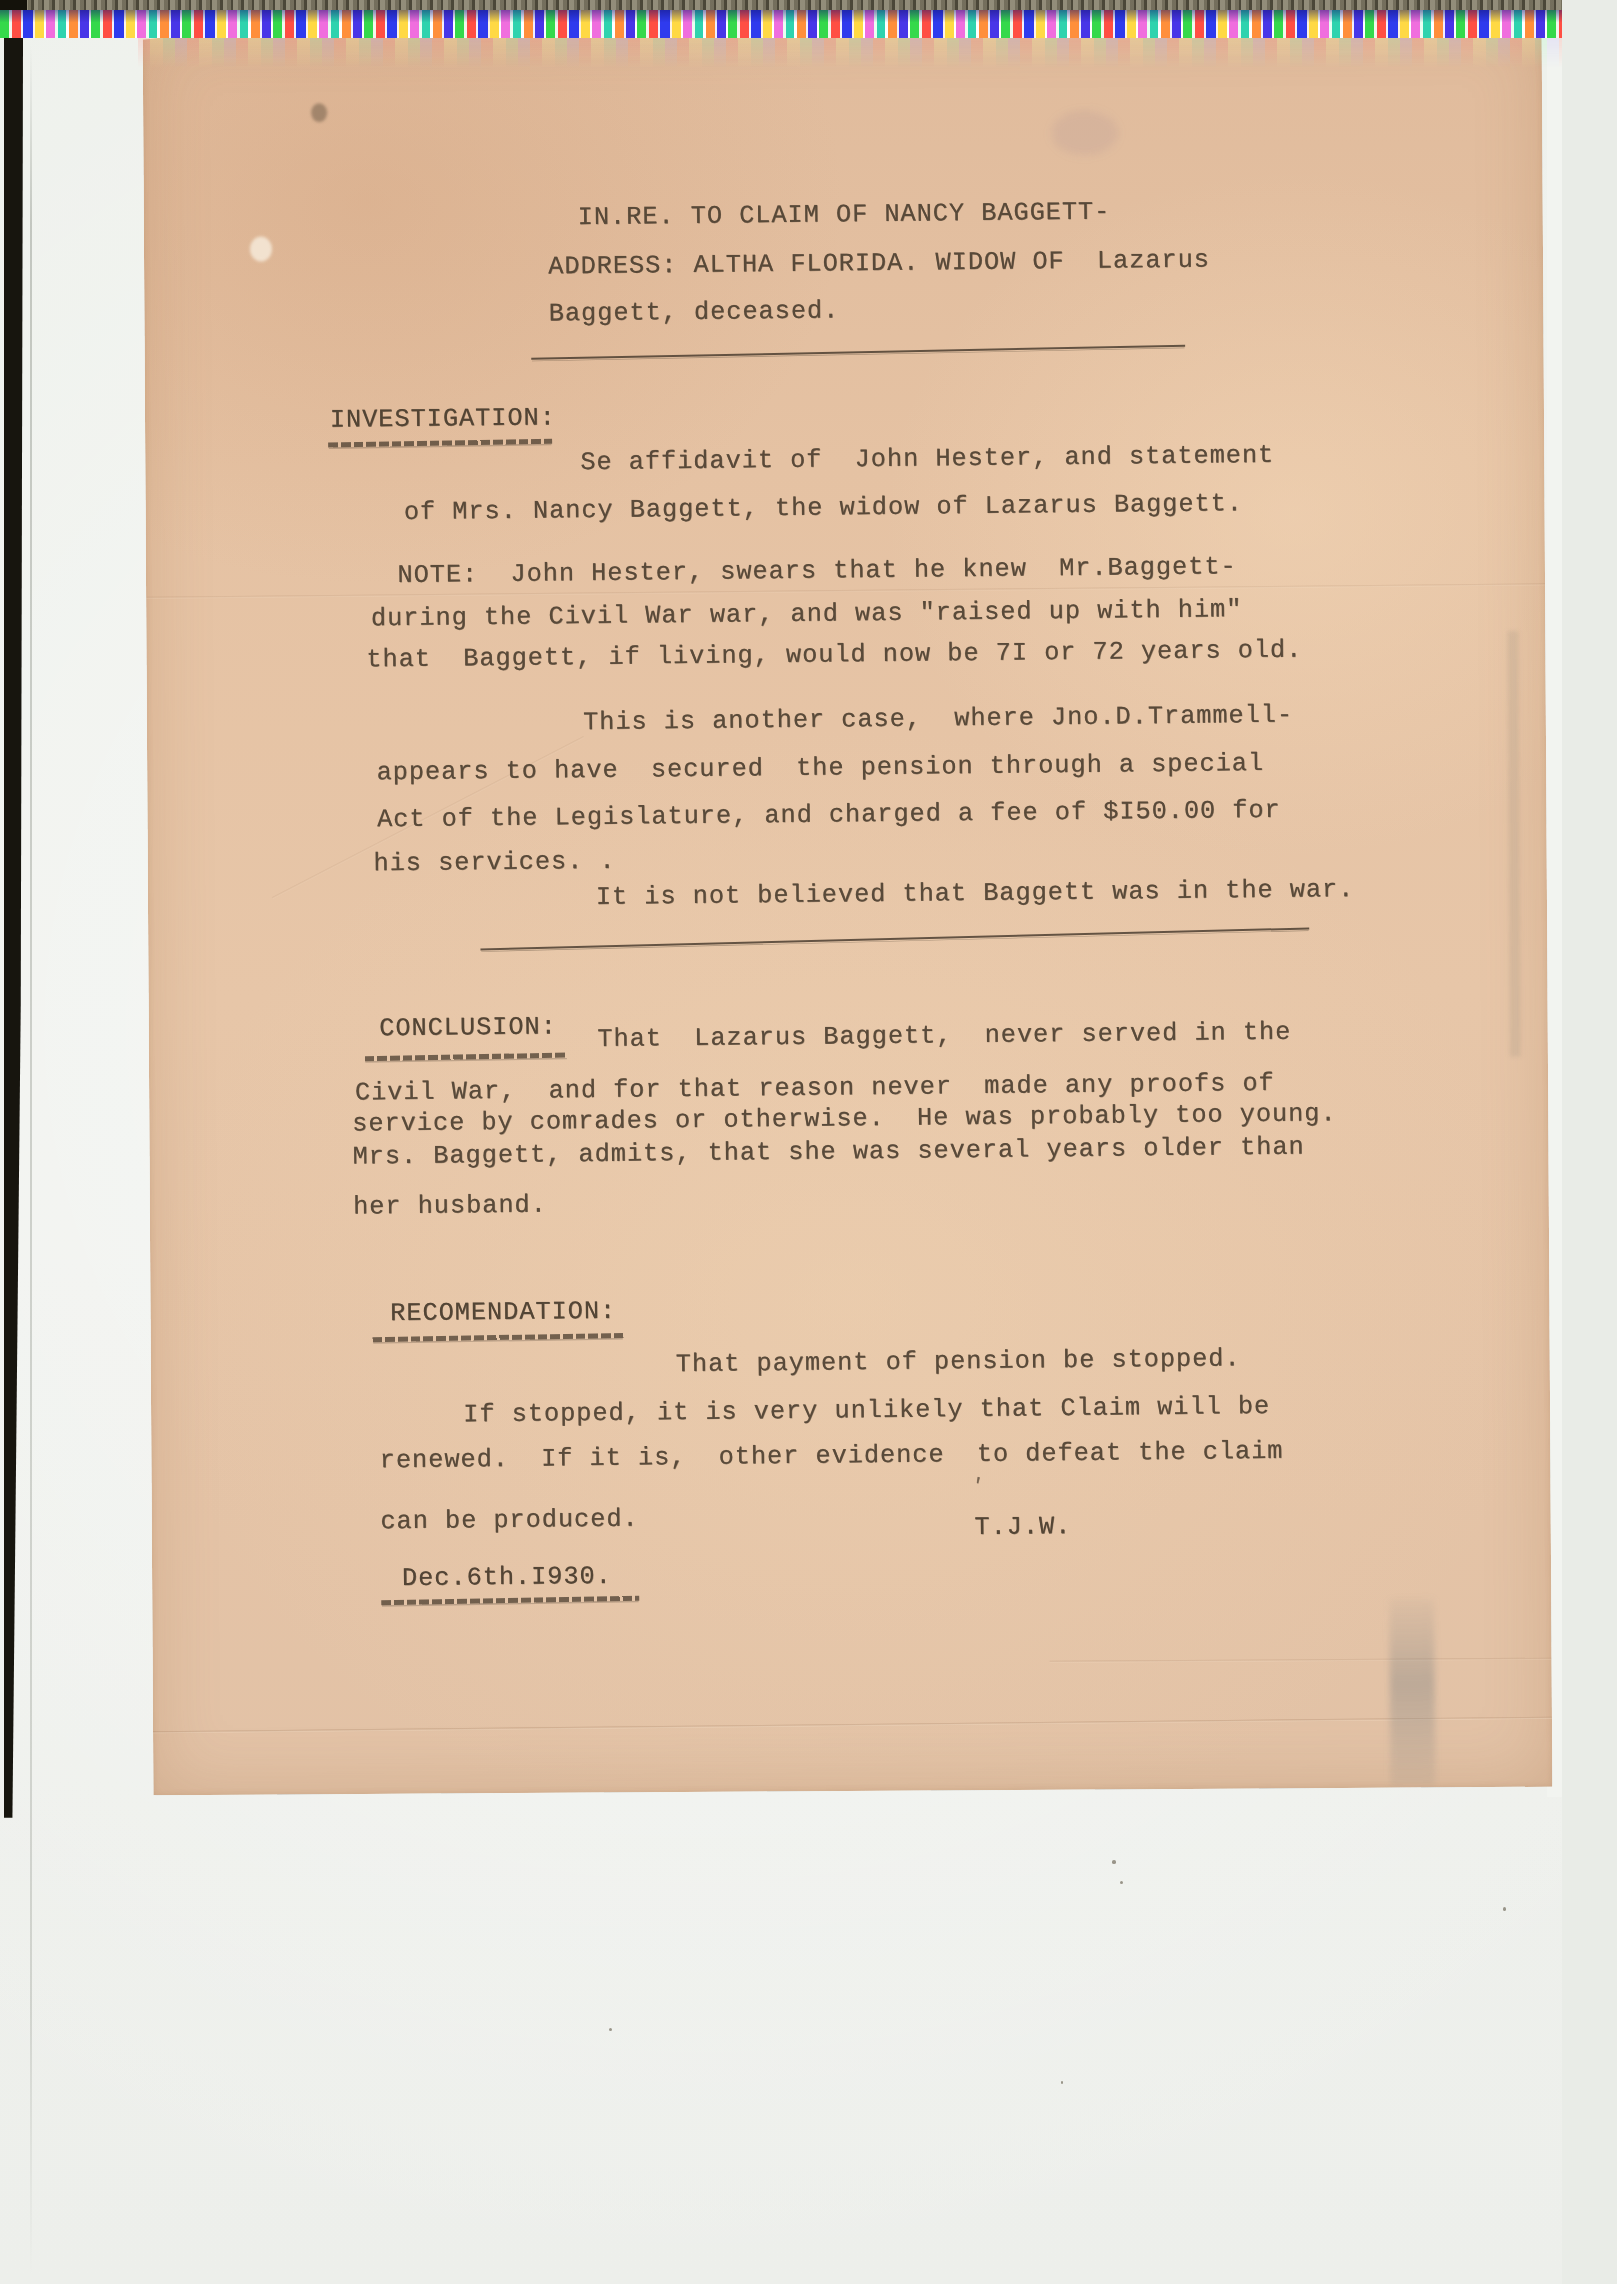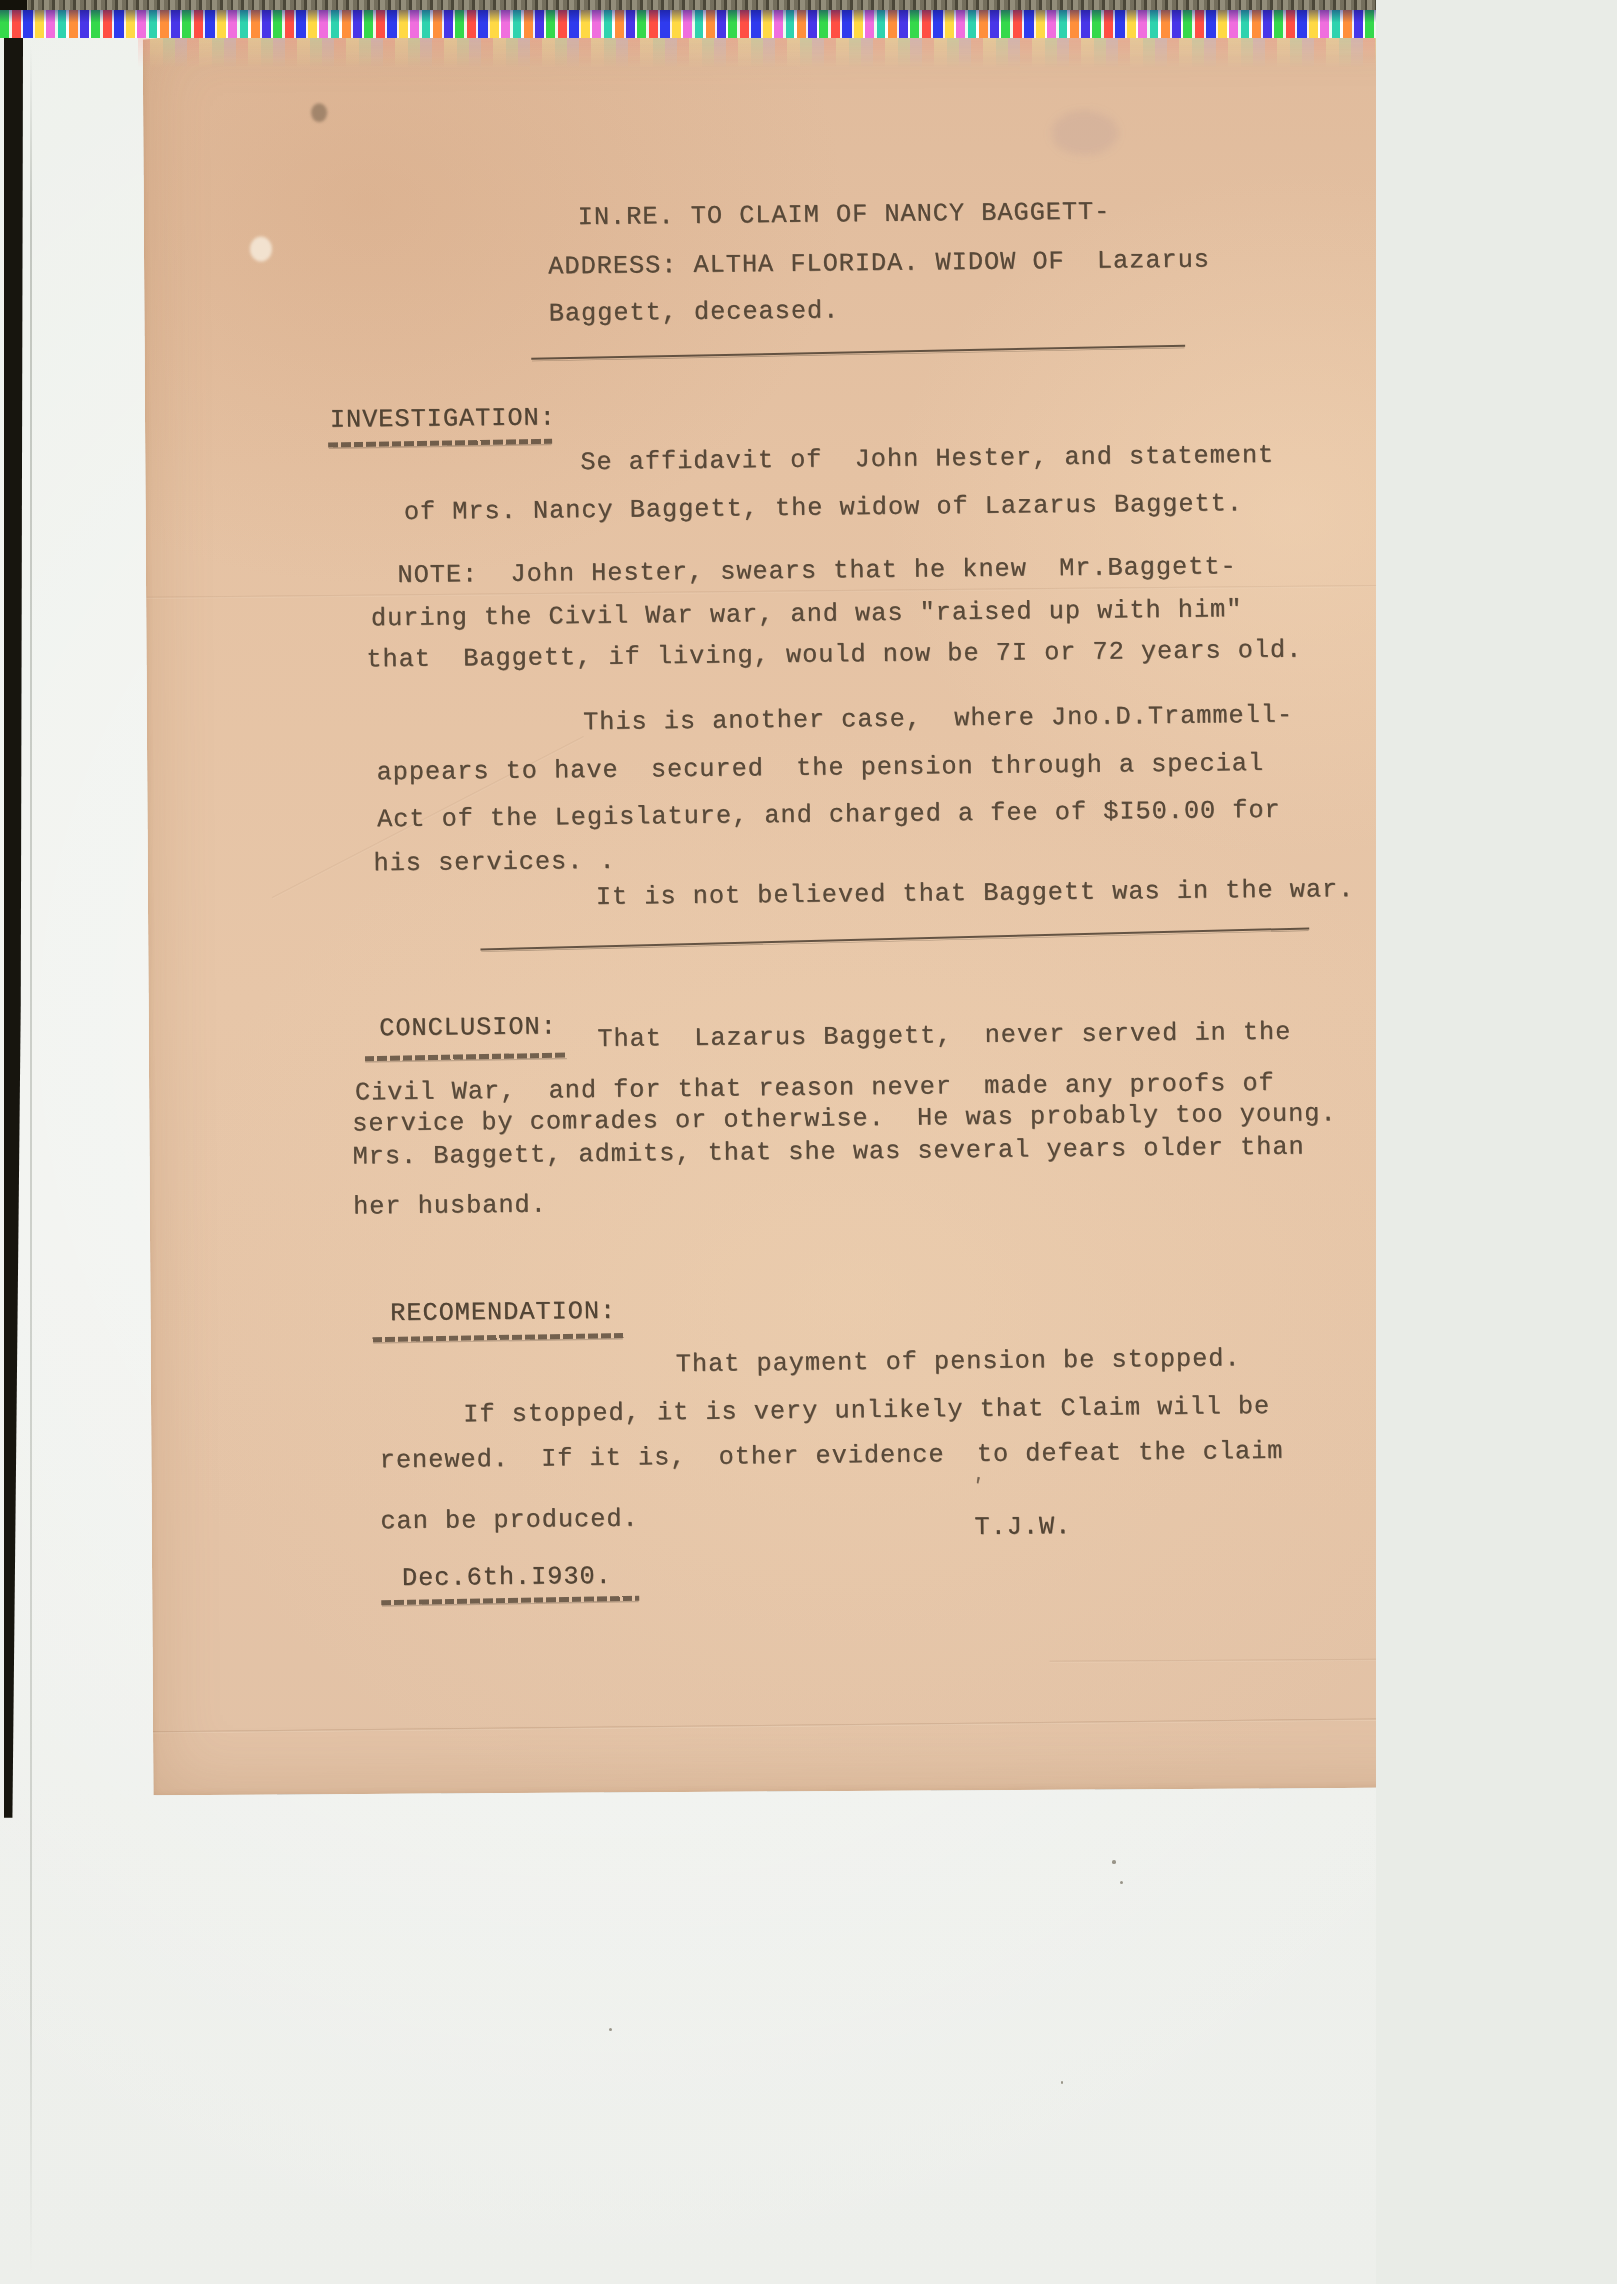--- a/index.html
+++ b/index.html
@@ -1,21 +1,21 @@
 <!DOCTYPE html>
 <html style="font-size:12px"><head>
 <meta charset="utf-8">
 <title>IN.RE. TO CLAIM OF NANCY BAGGETT</title>
 <style>
   html,body{margin:0;padding:0;background:#e9ece7;}
-  .scan{position:relative;width:1376px;height:2284px;overflow:hidden;
+  .scan{position:relative;width:1514px;height:2284px;overflow:hidden;
         background:
           radial-gradient(120% 80% at 45% 45%, rgba(255,255,255,.5), rgba(255,255,255,0) 70%),
           linear-gradient(180deg,#eef1ec 0%,#eff1ed 55%,#edefeb 100%);
-        font-family:"Liberation Mono","DejaVu Sans Mono",monospace;}
+        font-family:"Liberation Mono","DejaVu Sans Mono",monospace;padding-left:48px;}
 
   
   .film-edge{position:absolute;left:0;top:0;width:1618px;height:9.7px;
         background:#87816f;
         background-image:repeating-linear-gradient(90deg, rgba(35,32,20,.6) 0 2.2px, rgba(160,155,135,.45) 2.2px 6.7px, rgba(80,76,58,.35) 6.7px 10.5px);}
   .corner-black{position:absolute;left:0;top:0;width:27px;height:34px;background:#14120b;}
   .rainbow{position:absolute;left:0;top:9.7px;width:1618px;height:28px;
         background:repeating-linear-gradient(90deg,
           #35d94b 0 9px,#f2f7ee 9px 12px,
           #ff4f43 12px 21px,#eef3ff 21px 23px,

